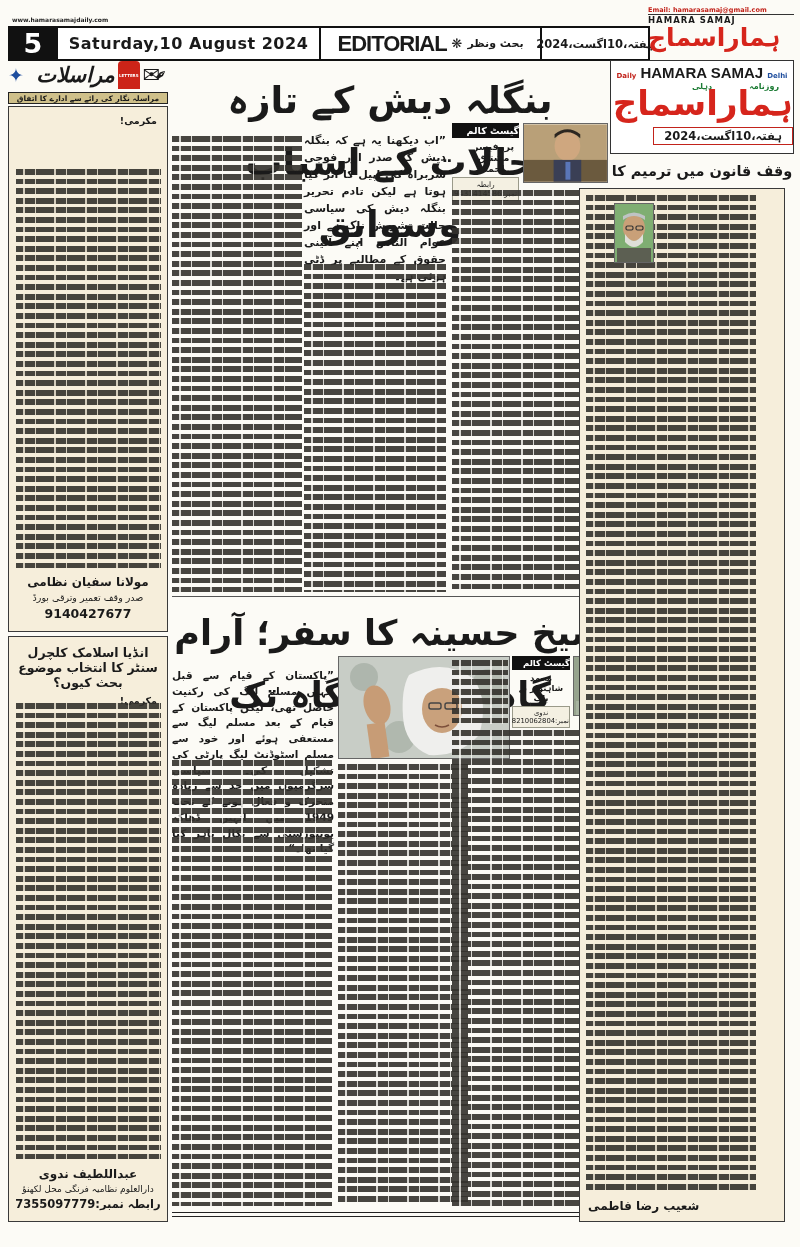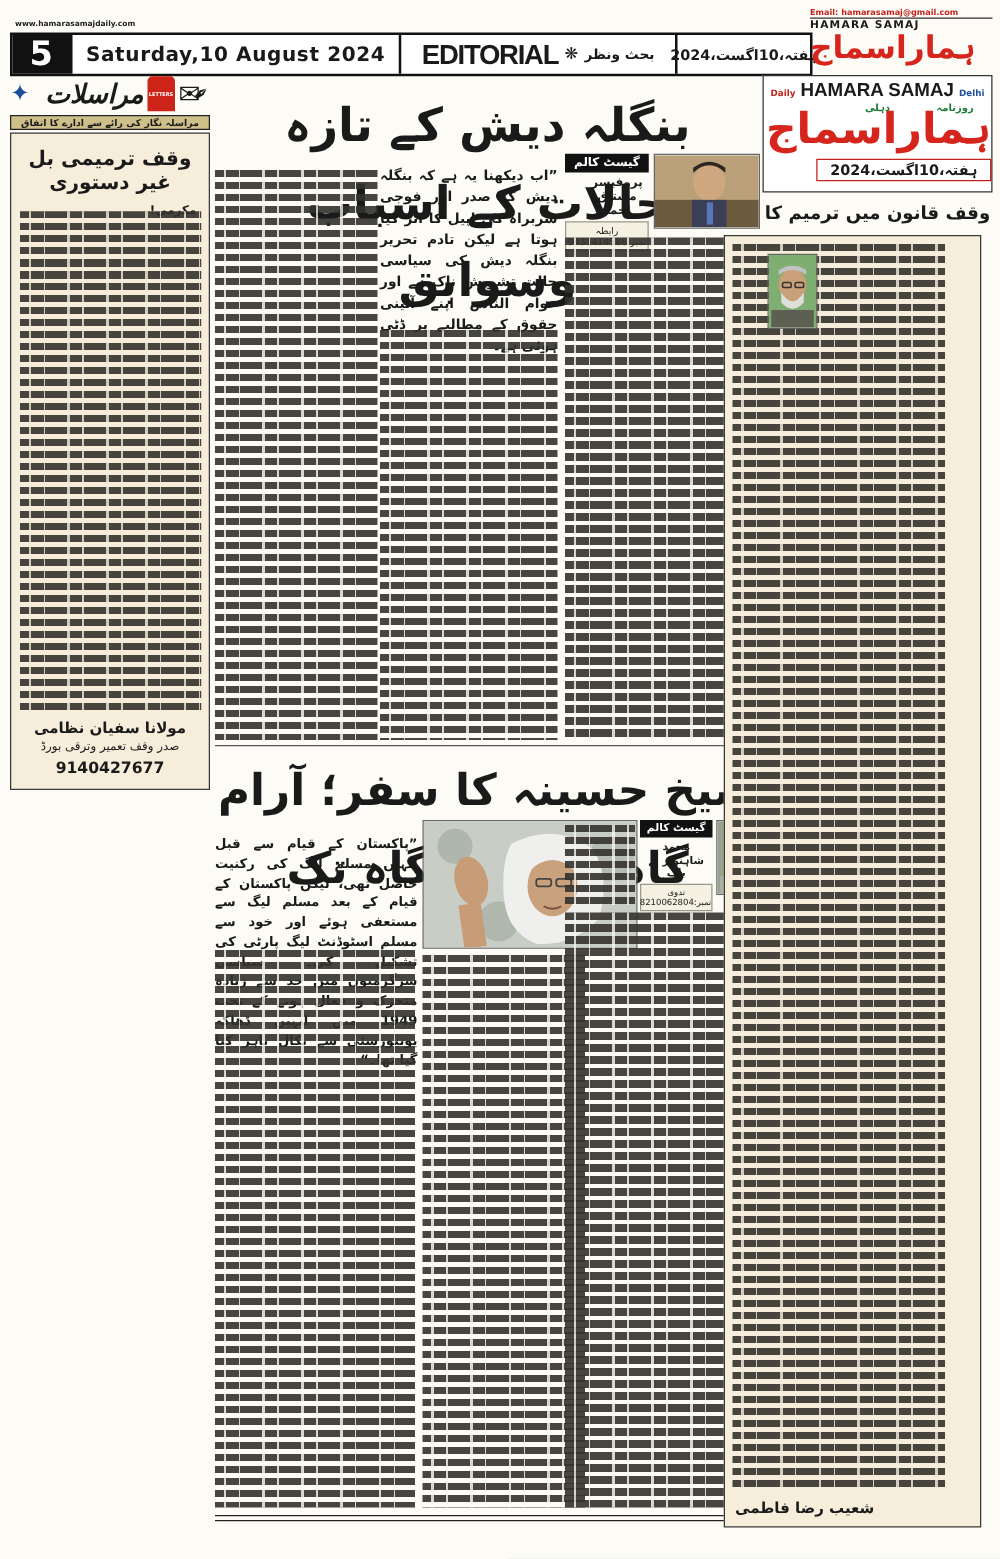--- a/index.html
+++ b/index.html
@@ -16,21 +16,21 @@
         rgba(252,251,246,0) 9px 19px, rgba(252,251,246,.8) 19px 20px, rgba(252,251,246,0) 20px 31px),
       repeating-linear-gradient(to bottom, #34322d 0 5.8px, rgba(0,0,0,0) 5.8px 9.6px);}
   .tfc{background-image:
       repeating-linear-gradient(to right, rgba(246,238,219,0) 0 7px, rgba(246,238,219,.8) 7px 9px,
         rgba(246,238,219,0) 9px 19px, rgba(246,238,219,.8) 19px 20px, rgba(246,238,219,0) 20px 31px),
       repeating-linear-gradient(to bottom, #34322d 0 5.8px, rgba(0,0,0,0) 5.8px 9.6px);}
   .hbar{border:2px solid #111;background:#fff;display:flex;align-items:stretch;}
   .hcell{display:flex;align-items:center;justify-content:center;}
   .pgnum{background:#111;color:#fff;font-size:27px;font-weight:bold;width:46px;}
   .creambox{background:#f6eedb;border:1px solid #3a3a3a;}
-  .gbar{background:#111;color:#fff;font-weight:bold;text-align:center;}
+  .gbar{background:#111;color:#fff;font-weight:bold;text-align:right;}
   .gphone{border:1px solid #9a9a8a;background:#f4f0e2;text-align:center;}
   .photo{border:1px solid #666;display:block;}
   .sigstack{position:absolute;left:0;right:0;text-align:center;}
   .dbl{border-top:1px solid #222;border-bottom:1px solid #222;}
 </style>
 </head>
 <body>
 
 <div class="page">
 
@@ -57,30 +57,39 @@
     <span style="color:#1f4e9e;font-size:19px;">✦</span>
     <span class="ur" style="font-size:21px;font-weight:bold;font-style:italic;flex:1;text-align:right;">مراسلات</span>
     <span style="display:inline-flex;flex-direction:column;align-items:center;justify-content:center;width:22px;height:28px;background:#cc2418;border-radius:4px 4px 0 0;color:#fff;font-size:4px;font-weight:bold;">LETTERS</span>
     <span style="font-size:21px;line-height:1;">✉</span>
     <span style="font-size:15px;margin-left:-8px;transform:rotate(-40deg);display:inline-block;">✒</span>
   </div>
   <div class="abs ur ctr" style="left:8px;top:92px;width:160px;height:12px;background:#cfc08a;border:1px solid #222;
        font-size:7.5px;font-weight:bold;line-height:11px;box-sizing:border-box;">مراسلہ نگار کی رائے سے ادارے کا اتفاق ضروری نہیں</div>
 
   <div class="abs creambox" style="left:8px;top:106px;width:160px;height:526px;box-sizing:border-box;">
-    <div class="ur ctr b" style="margin-top:10px;font-size:16px;">وقف ترمیمی بل غیر دستوری</div>
     <div class="ur b" style="margin:8px 10px 0 0;font-size:9.5px;">مکرمی!</div>
     <div class="tfc abs" style="left:7px;top:62px;width:145px;height:400px;"></div>
     <div class="sigstack" style="bottom:10px;">
       <div class="ur b" style="font-size:12px;">مولانا سفیان نظامی</div>
       <div class="ur" style="font-size:9.5px;margin-top:3px;">صدر وقف تعمیر وترقی بورڈ</div>
       <div class="b" style="font-size:12.5px;margin-top:3px;">9140427677</div>
     </div>
   </div>
 
+  <div class="abs creambox" style="left:8px;top:636px;width:160px;height:586px;box-sizing:border-box;">
+    <div class="ur ctr b" style="margin:8px 4px 0 4px;font-size:12.5px;">انڈیا اسلامک کلچرل سنٹر کا انتخاب موضوع بحث کیوں؟</div>
+    <div class="ur b" style="margin:5px 10px 0 0;font-size:9.5px;">مکرمی!</div>
+    <div class="tfc abs" style="left:7px;top:66px;width:145px;height:456px;"></div>
+    <div class="sigstack" style="bottom:10px;">
+      <div class="ur b" style="font-size:12px;">عبداللطیف ندوی</div>
+      <div class="ur" style="font-size:9px;margin-top:3px;">دارالعلوم نظامیہ فرنگی محل لکھنؤ</div>
+      <div class="ur b" style="font-size:11.5px;margin-top:3px;">رابطہ نمبر:7355097779</div>
+    </div>
+  </div>
 
   <div class="abs ur ctr b" style="left:172px;top:70px;width:436px;height:62px;font-size:37px;line-height:62px;">بنگلہ دیش کے تازہ حالات کے اسباب وسوابق</div>
 
   <div class="tf abs" style="left:172px;top:136px;width:130px;height:456px;"></div>
 
   <div class="abs ur b" style="left:304px;top:132px;width:142px;height:126px;font-size:11px;line-height:1.55;text-align:justify;">”اب دیکھنا یہ ہے کہ بنگلہ دیش کے صدر اور فوجی سربراہ کی اپیل کا اثر کیا ہوتا ہے لیکن تادم تحریر بنگلہ دیش کی سیاسی حالت تشویش ناک ہے اور عوام الناس اپنے آئینی حقوق کے مطالبے پر ڈٹی ہوئی ہے۔</div>
   <div class="tf abs" style="left:304px;top:264px;width:142px;height:328px;"></div>
 
   <div class="abs" style="left:452px;top:123px;width:156px;height:60px;display:flex;gap:4px;">
     <div style="width:68px;display:flex;flex-direction:column;gap:3px;">

